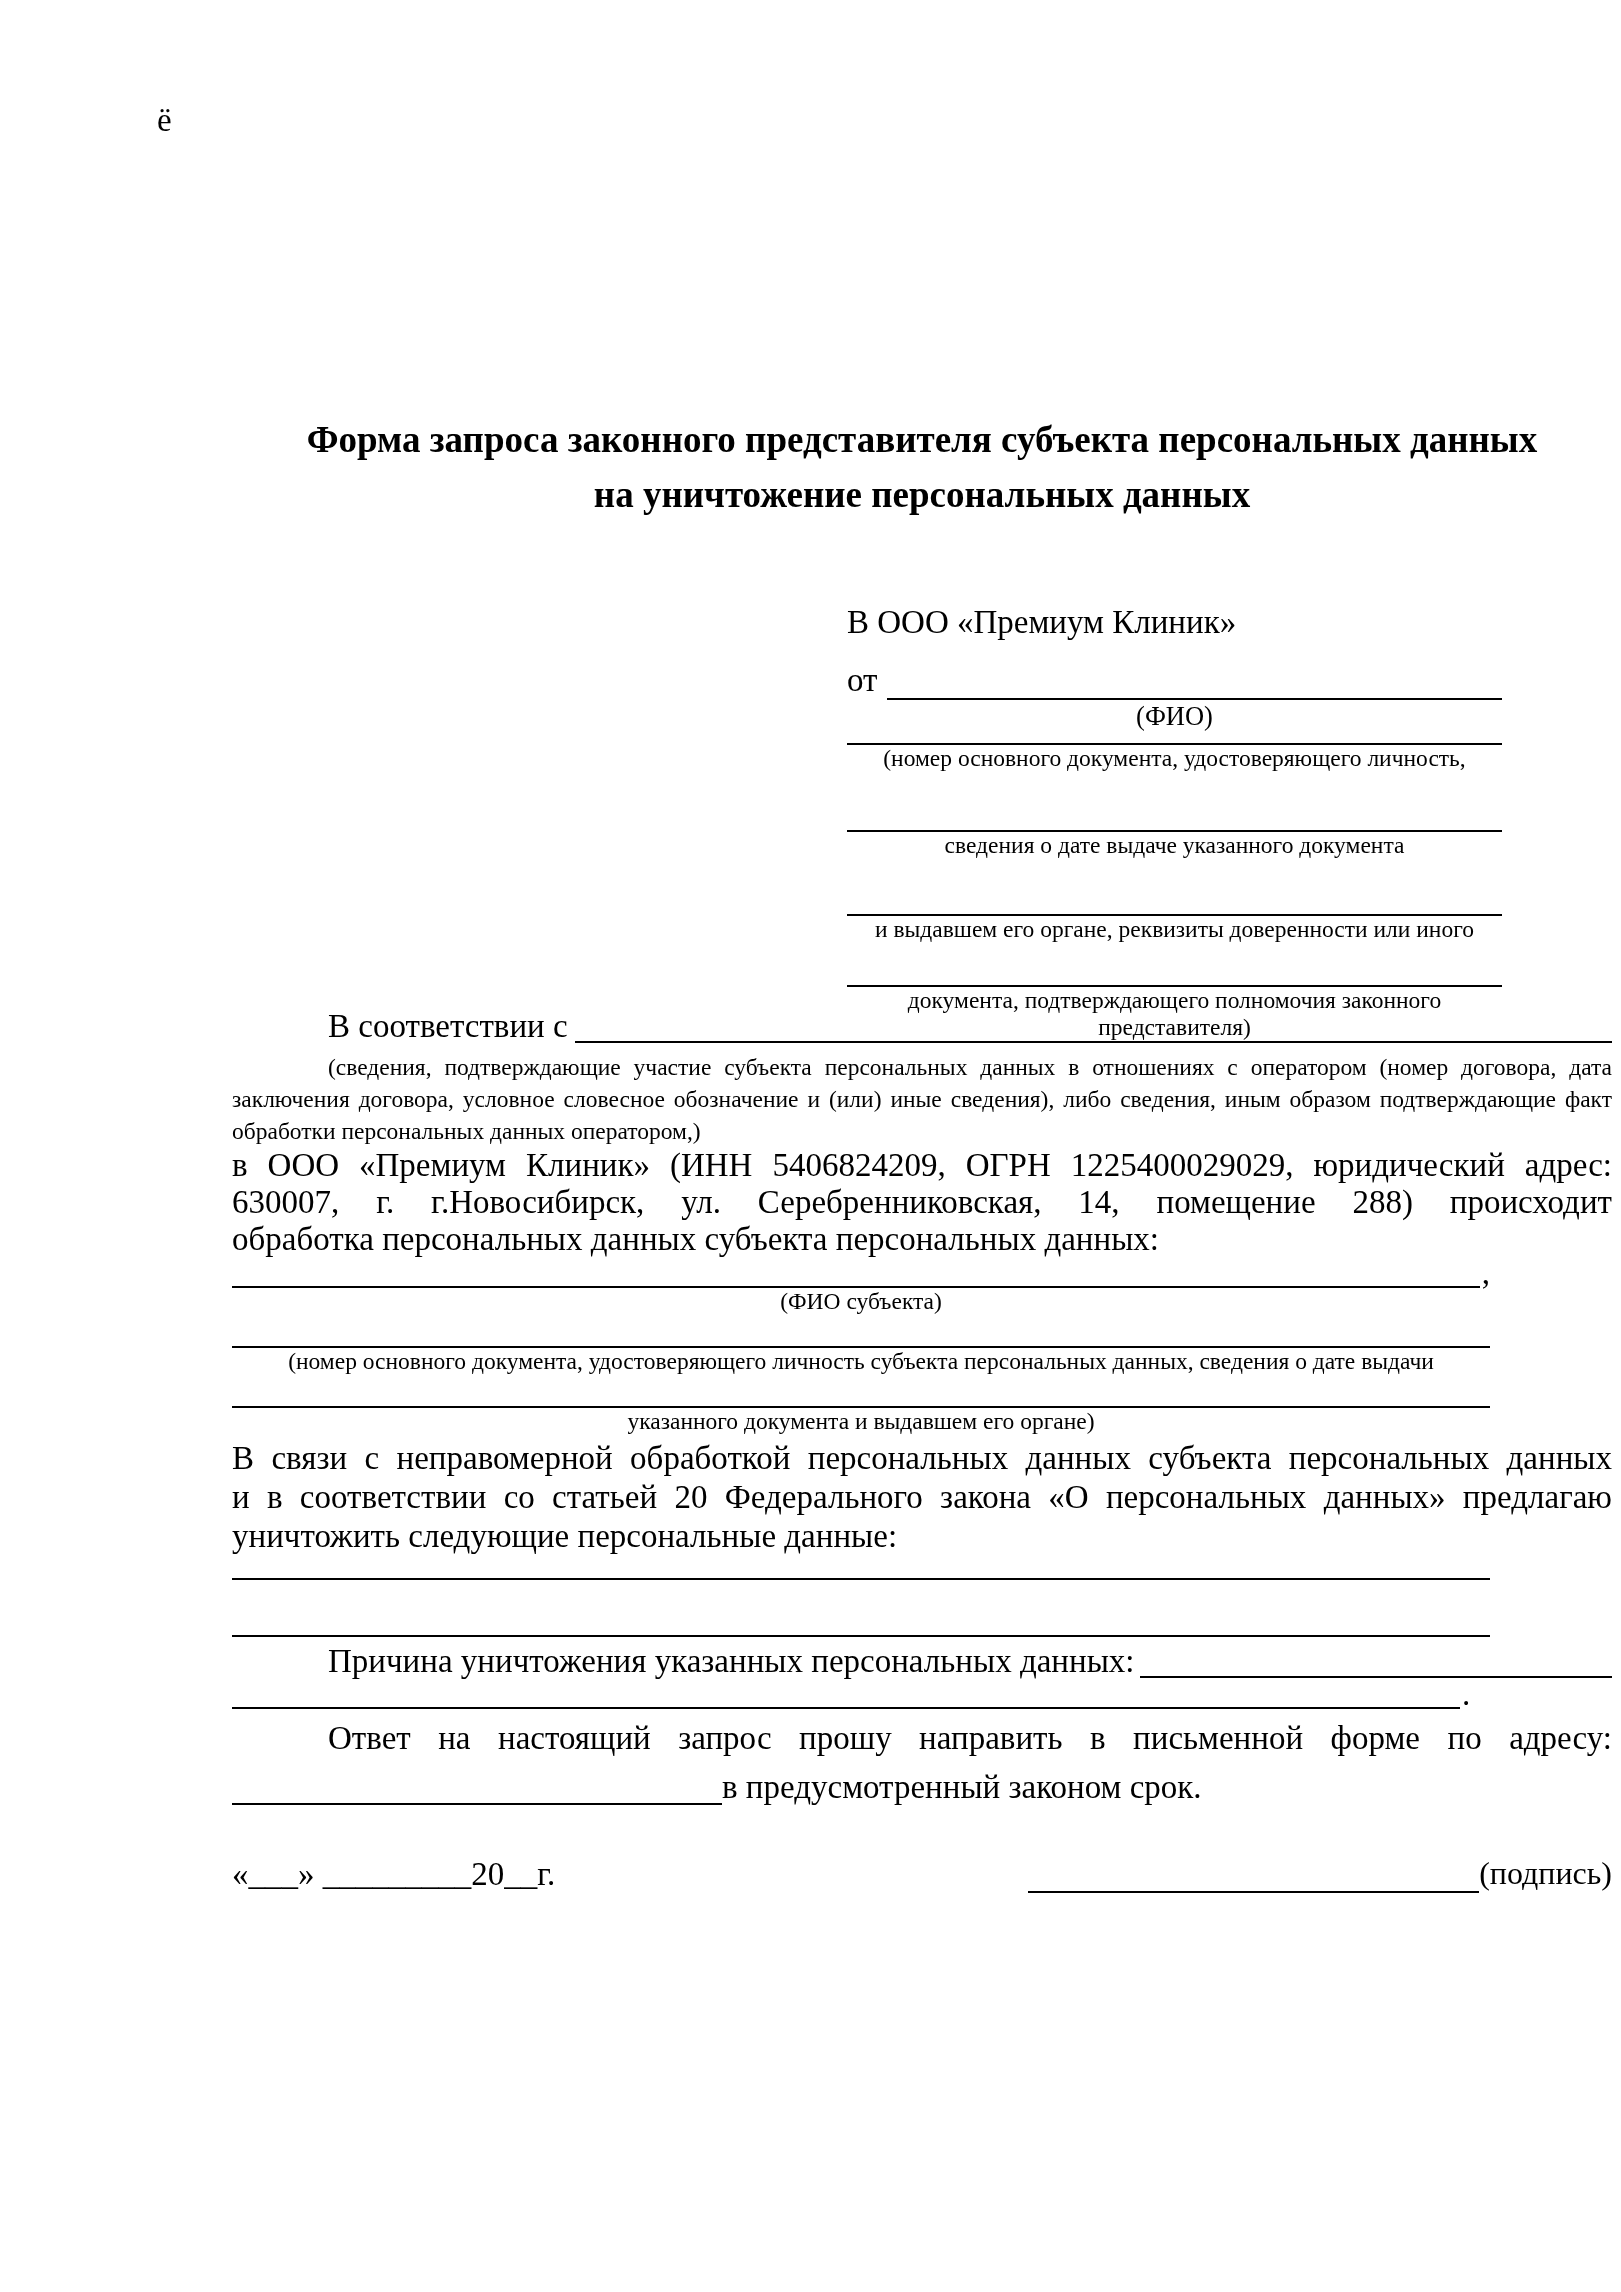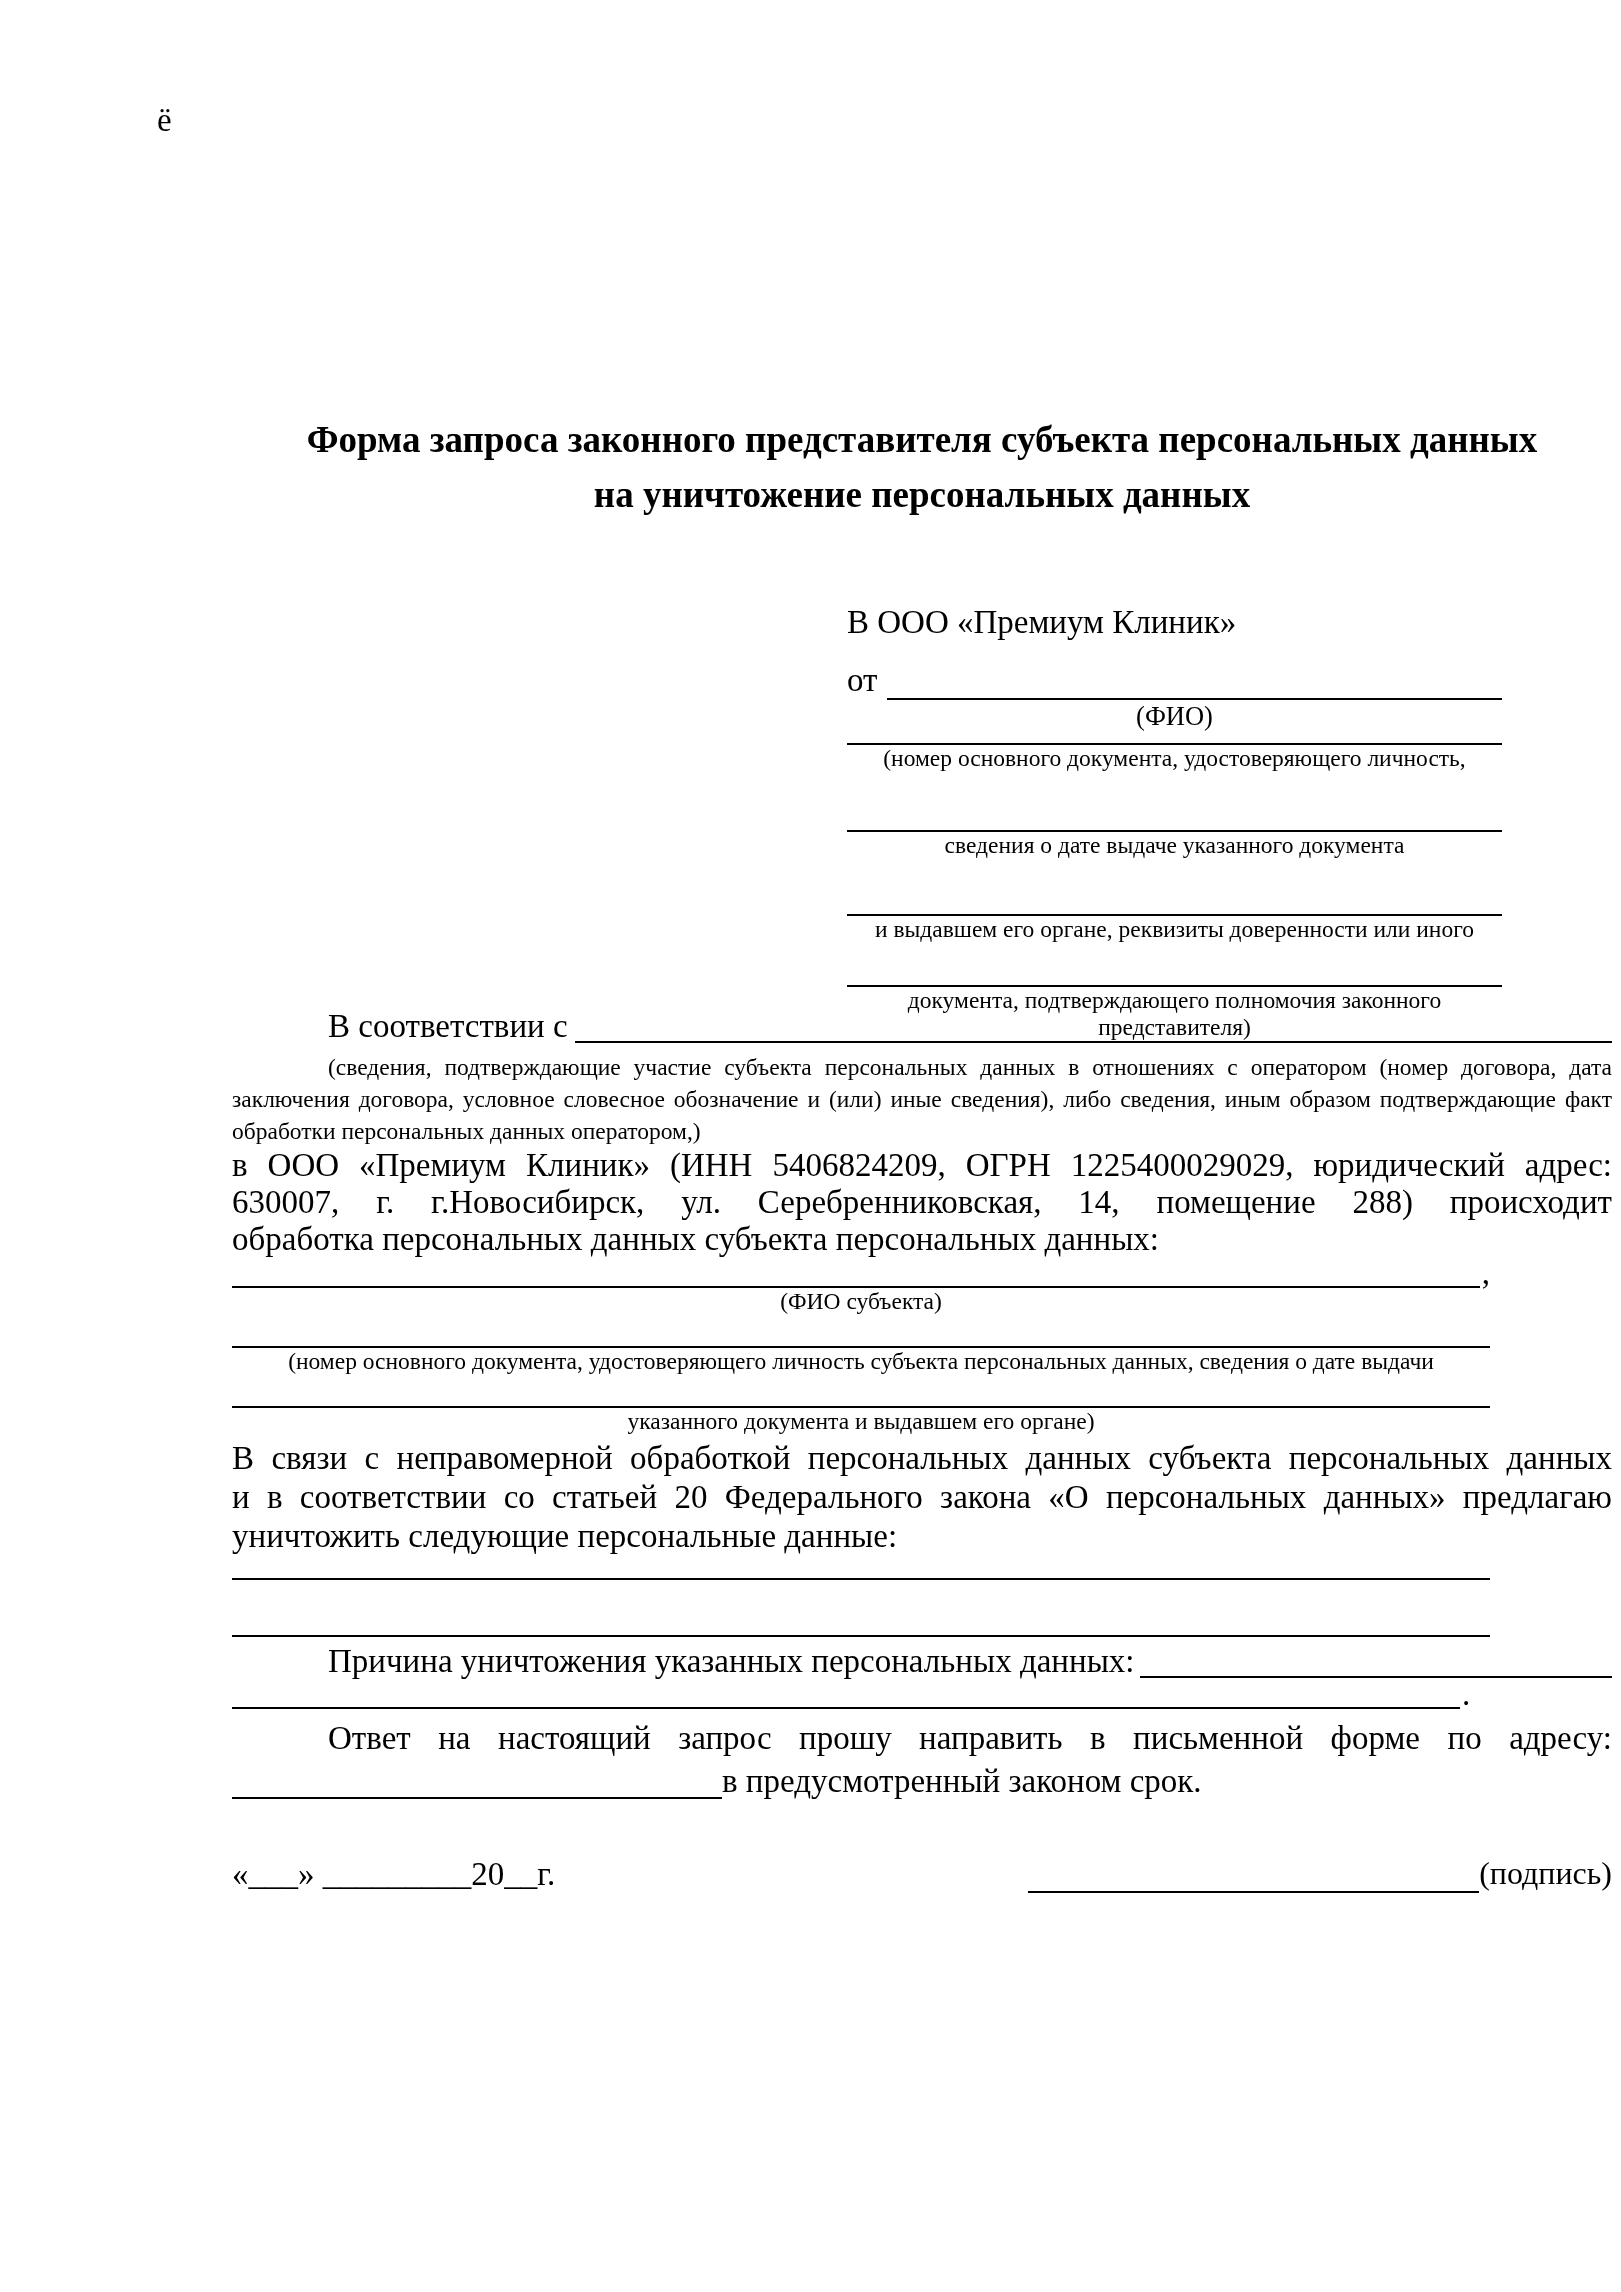--- a/index.html
+++ b/index.html
@@ -43,21 +43,21 @@
   .sub-fill-2 { height:33px; }
   .sub-fill-3 { height:32px; }
   .blank-fill-a { height:24.5px; }
   .blank-fill-b { height:57px; }
   .reason-row { display:flex; align-items:flex-end; height:33px; margin-top:7.8px; }
   .reason-row .lead { padding-left:96px; white-space:nowrap; line-height:33px; }
   .reason-row .fill { flex:1; margin-left:5.9px; height:25.5px; }
   .dot-row { height:31px; }
   .dot-row .fill { max-width:1228px; height:31px; }
   .p5 { margin-top:9.8px; line-height:39px; }
-  .resp-row { display:flex; align-items:flex-end; height:35px; margin-top:6px; }
+  .resp-row { display:flex; align-items:flex-end; height:35px; margin-top:12px; }
   .resp-row .fill { width:490px; height:27.4px; }
   .resp-row .tail { line-height:35px; }
   .footer { left:232px; top:1854px; width:1380px; display:flex;
             justify-content:space-between; align-items:flex-end; font-size:33px; }
   .sig-grp { display:flex; align-items:flex-end; }
   .sig-grp .fill { width:451px; height:35px; }
   .sig-grp .sig-cap { font-size:32px; line-height:39px; }
 </style>
 </head>
 <body>

